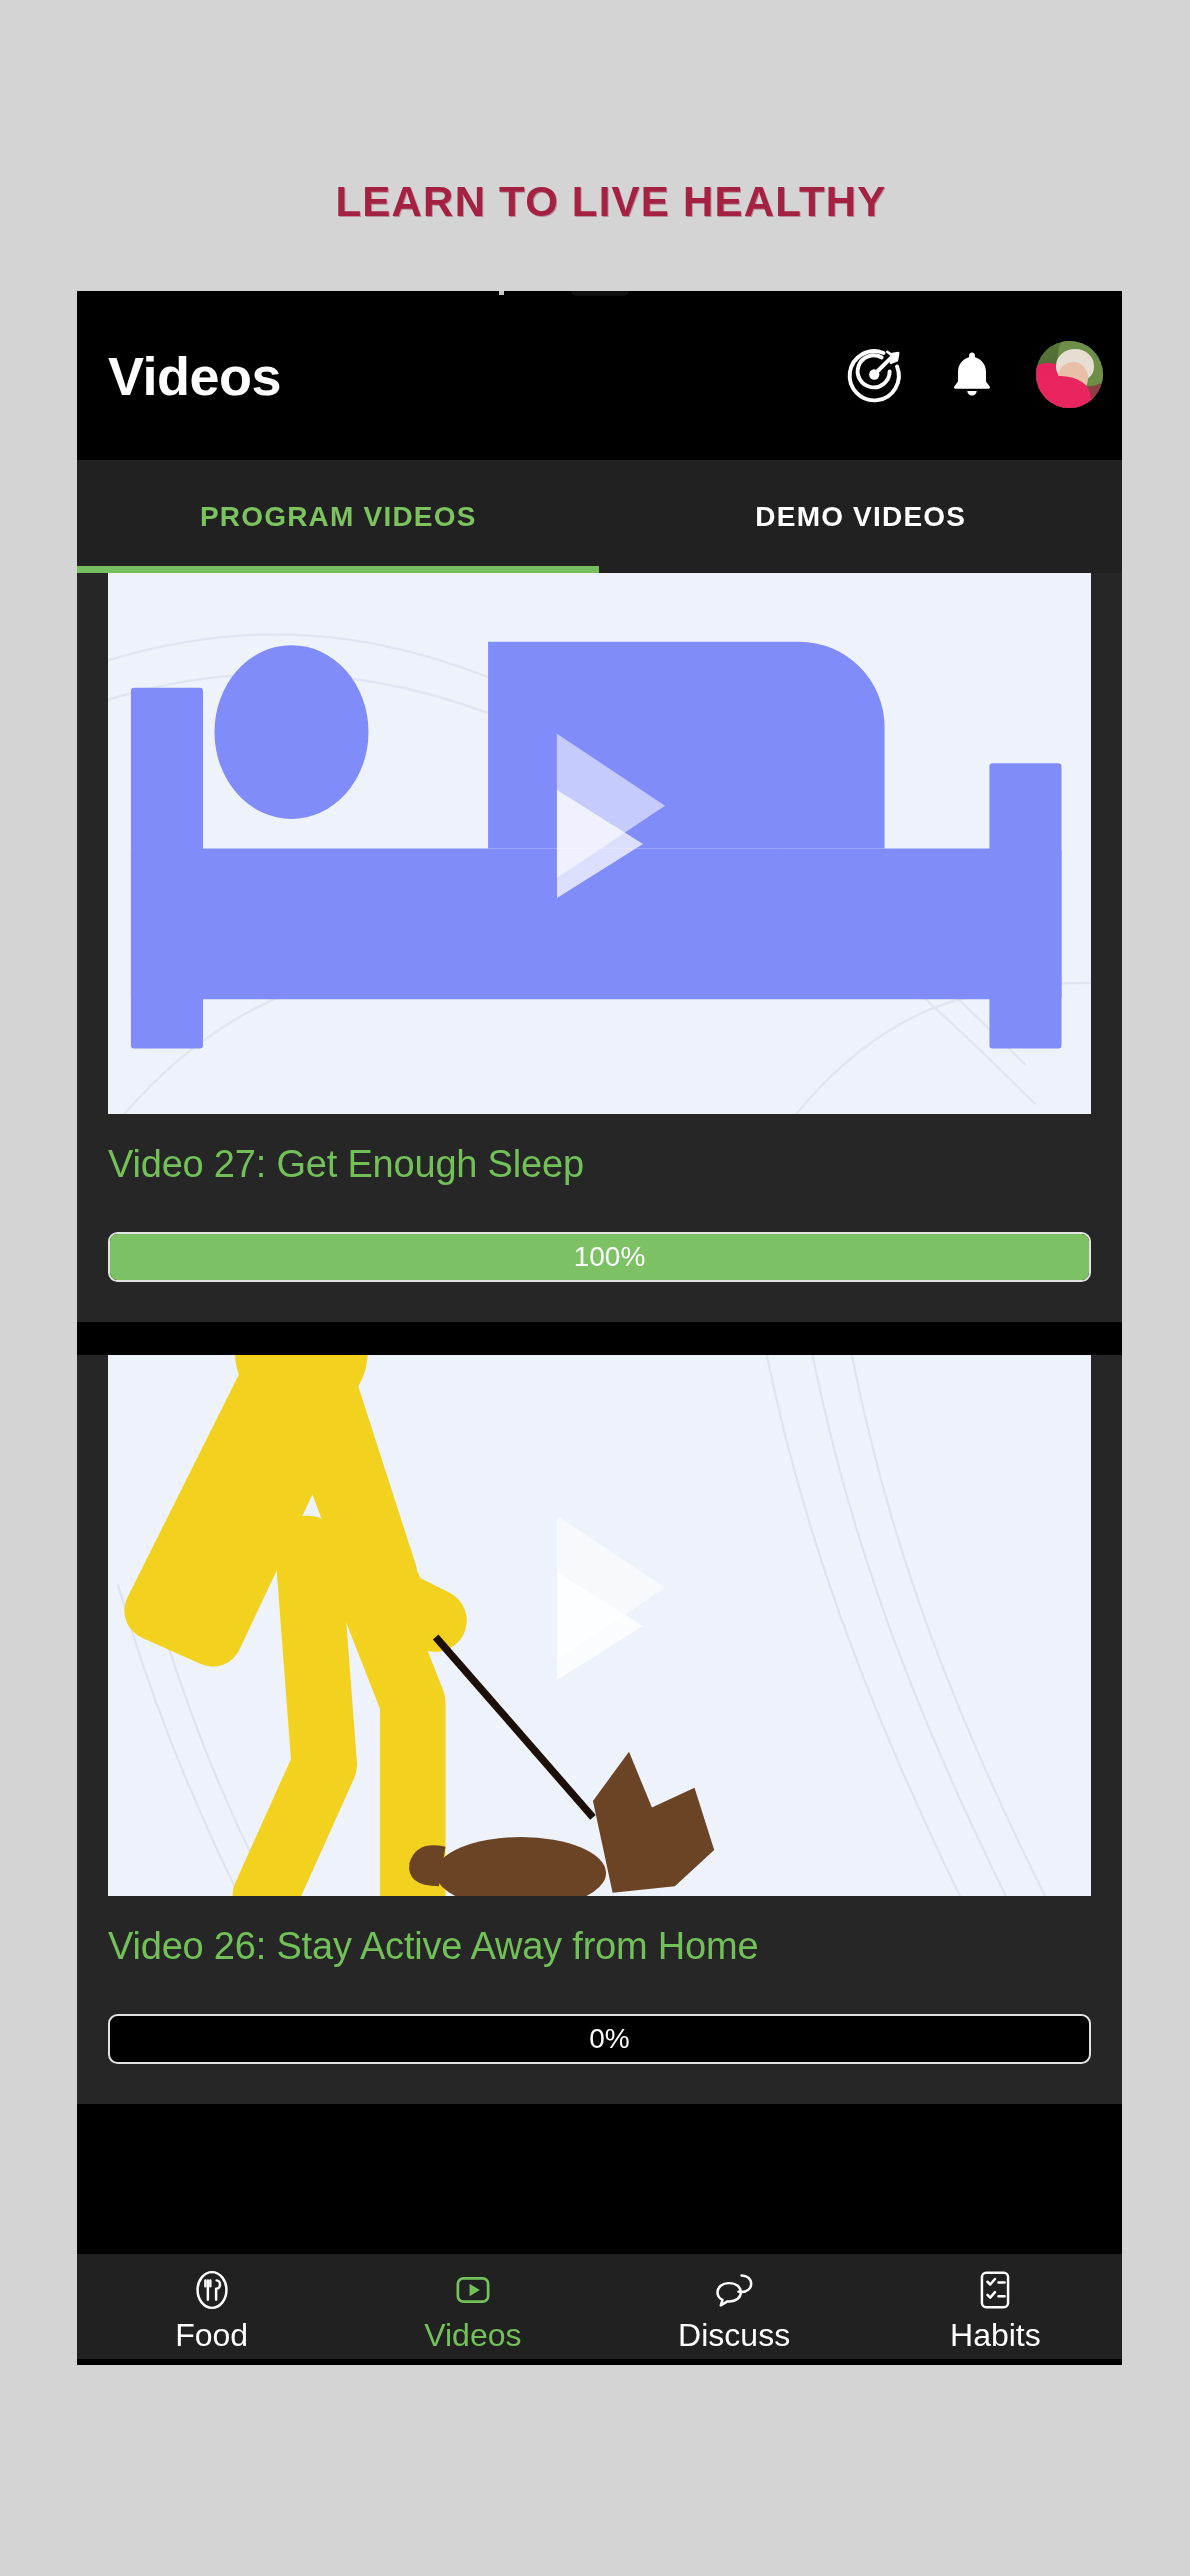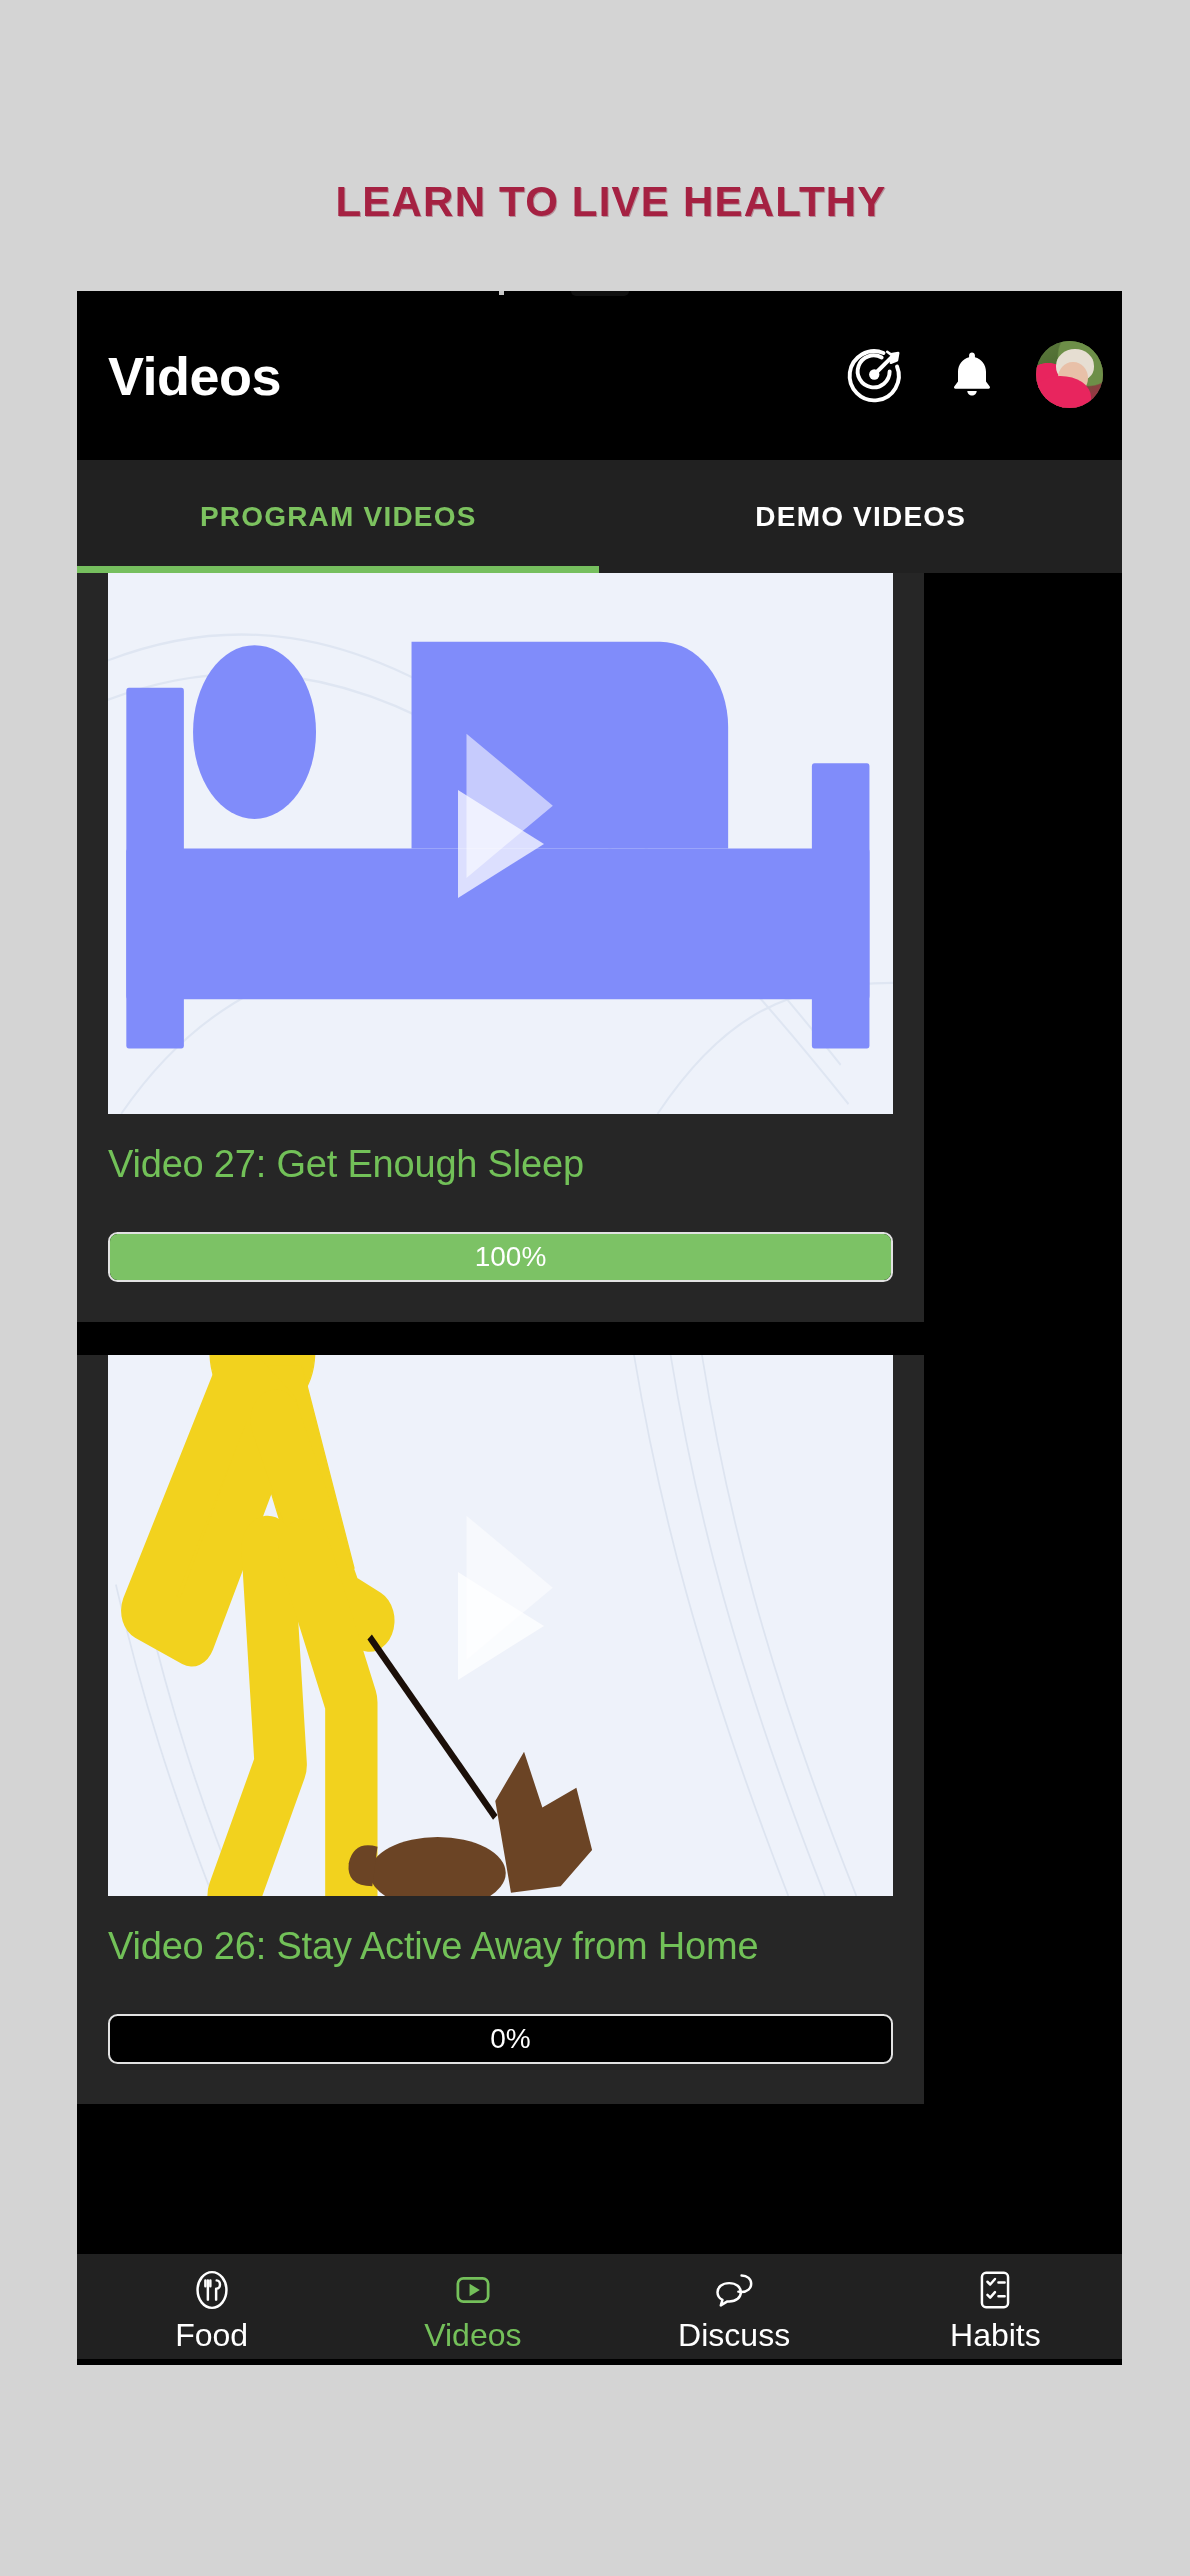--- a/index.html
+++ b/index.html
@@ -168,21 +168,21 @@
     left: 0;
     width: 522px;
     height: 6.7px;
     background: #76bf5e;
   }
 
   
   #content {
     position: absolute;
     top: 282px; left: 0;
-    width: 847px;
+    width: 1045px;
     height: 1681px;
     background: #000000;
     overflow: hidden;
   }
 
   .video-card {
     background: #262626;
     position: relative;
   }
   .thumb {

